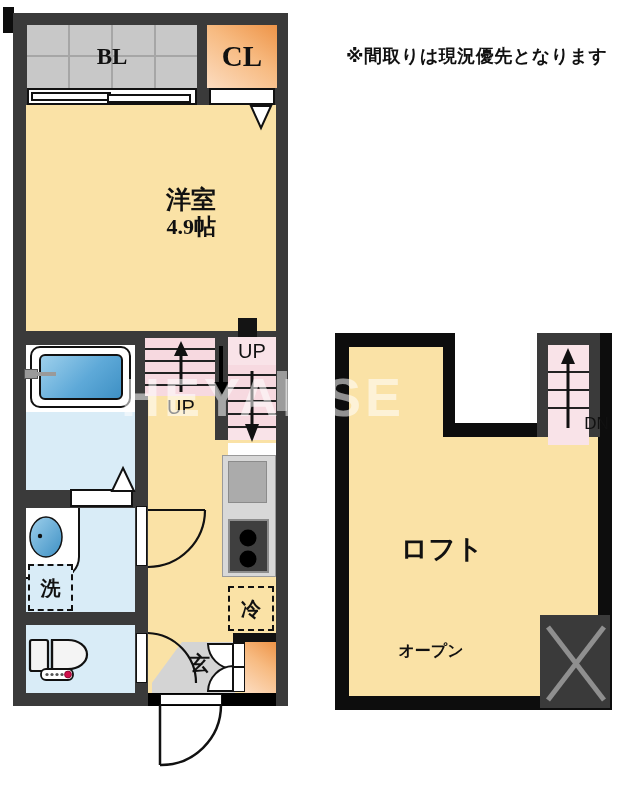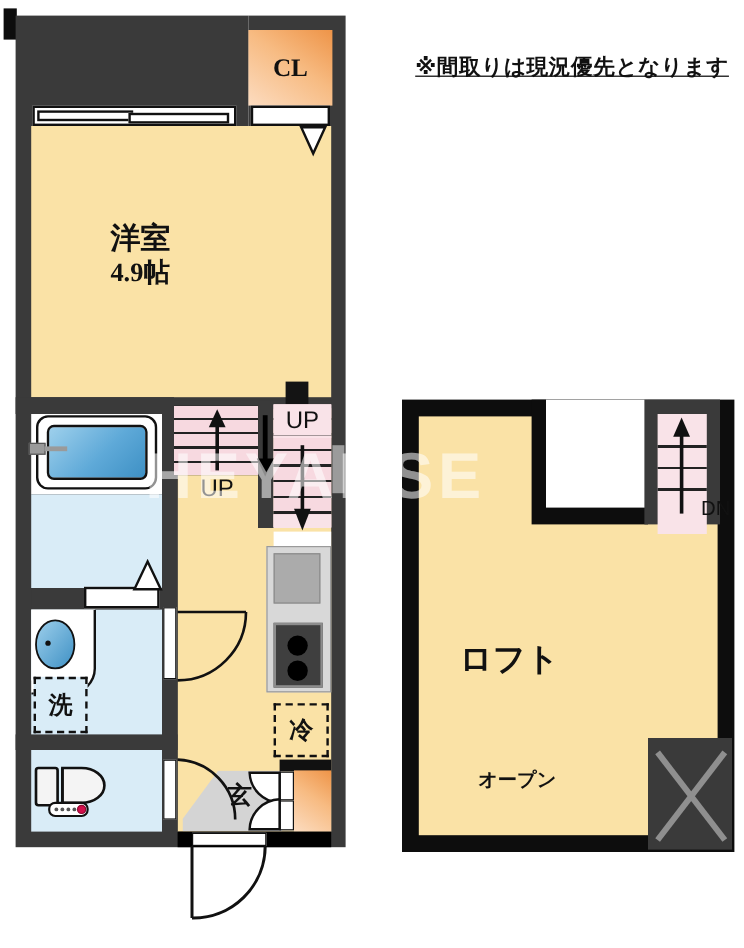--- a/index.html
+++ b/index.html
@@ -29,23 +29,29 @@
 </style>
 </head>
 <body>
 
 <div id="plan">
 
   <div class="abs wallblk" style="left:3px;top:7px;width:11px;height:26px;"></div>
   <div class="abs wall" style="left:13px;top:13px;width:194px;height:92px;"></div>
   <div class="abs wall" style="left:207px;top:13px;width:81px;height:92px;"></div>
 
+  <div class="abs graybal flexc" style="left:27px;top:25px;width:170px;height:63px;
+              background-image:linear-gradient(to bottom,transparent 0 30px,#a6a6a6 30px 32px,transparent 32px),
+                               repeating-linear-gradient(to right,transparent 0 41px,#a6a6a6 41px 43px);
+              background-color:#c8c8c8;">
+    <span class="label serif bold txt" style="font-size:23px;">BL</span>
+  </div>
 
   <div class="abs orange flexc" style="left:207px;top:25px;width:70px;height:63px;">
-    <span class="label serif bold txt" style="font-size:21px;">CL</span>
+    <span class="label serif bold txt" style="font-size:29px;">CL</span>
   </div>
 
   <div class="abs" style="left:27px;top:88px;width:170px;height:17px;background:#fff;border:2px solid #111;">
     <div class="abs" style="left:2px;top:2px;width:80px;height:9px;background:#fff;border:2px solid #111;"></div>
     <div class="abs" style="left:78px;top:4px;width:84px;height:9px;background:#fff;border:2px solid #111;"></div>
   </div>
 
   <div class="abs" style="left:209px;top:88px;width:66px;height:17px;background:#fff;border:2px solid #111;"></div>
 
   <div class="abs wall" style="left:13px;top:105px;width:275px;height:601px;"></div>
@@ -186,41 +192,41 @@
       </g>
       <circle cx="68" cy="674.5" r="3.4" fill="#d20f4b" stroke="#8e0a33" stroke-width="1"></circle>
     </g>
 
     <g stroke="#8f8f8f" stroke-width="5">
       <line x1="548" y1="627" x2="604" y2="700"></line>
       <line x1="604" y1="627" x2="548" y2="700"></line>
     </g>
   </svg>
 
-  <div class="abs txt" style="left:346px;top:47px;width:270px;text-decoration:underline;">
+  <div class="abs txt" style="left:346px;top:47px;width:270px;">
     <span class="label bold" style="font-size:18px;letter-spacing:0.5px;">※間取りは現況優先となります</span>
   </div>
 
-  <div class="abs txt" style="left:92px;top:187px;width:146px;text-align:left;">
+  <div class="abs txt" style="left:70px;top:187px;width:146px;text-align:right;">
     <div class="label bold" style="font-size:25px;">洋室</div>
     <div class="label serif bold" style="font-size:22px;margin-top:4px;">4.9帖</div>
   </div>
 
   <div class="abs txt flexc" style="left:159px;top:396px;width:44px;height:22px;">
     <span class="label" style="font-size:20px;">UP</span>
   </div>
   <div class="abs txt flexc" style="left:230px;top:341px;width:44px;height:20px;">
     <span class="label" style="font-size:20px;">UP</span>
   </div>
 
   <div class="abs txt flexc" style="left:180px;top:650px;width:40px;height:26px;">
     <span class="label bold" style="font-size:20px;">玄</span>
   </div>
 
-  <div class="abs txt" style="left:383px;top:536px;width:118px;text-align:left;">
+  <div class="abs txt" style="left:383px;top:536px;width:118px;text-align:center;">
     <div class="label bold" style="font-size:27px;">ロフト</div>
   </div>
 
   <div class="abs txt" style="left:366px;top:643px;width:130px;text-align:center;line-height:1.25;">
     <div class="label bold" style="font-size:16px;">オープン</div>
   </div>
 
   <div class="abs txt flexc" style="left:576px;top:413px;width:41px;height:20px;">
     <span class="label" style="font-size:17px;">DN</span>
   </div>

